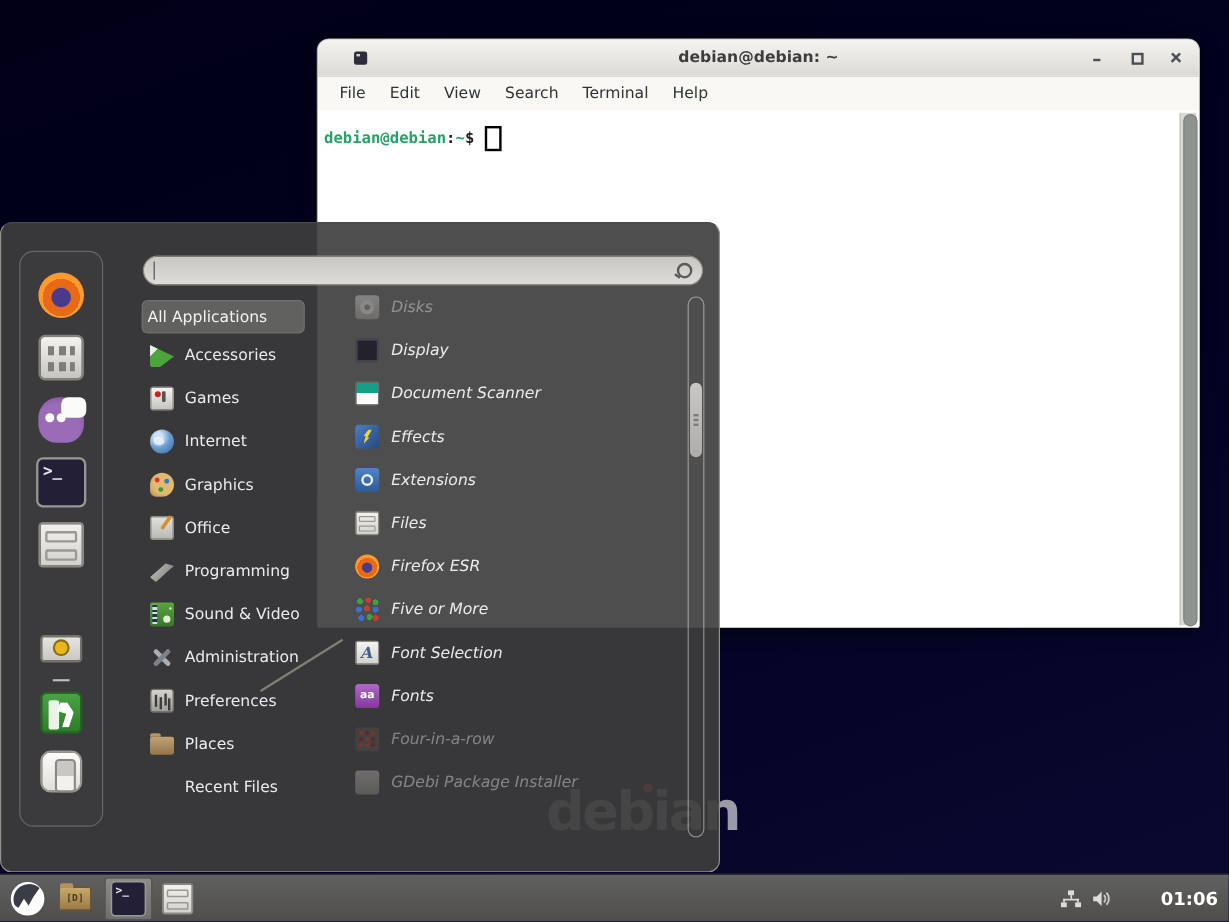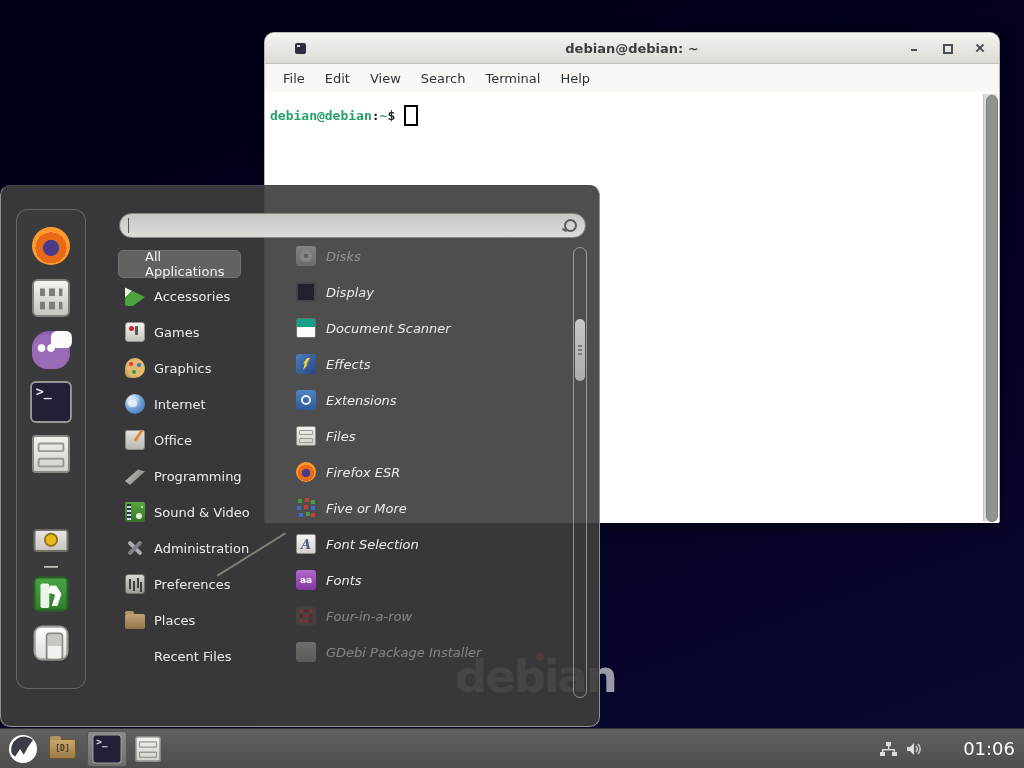--- a/index.html
+++ b/index.html
@@ -59,23 +59,23 @@
   .sess-slot .mi{transform:scale(1.75)}
 
   .search-box{position:absolute;left:118px;top:27px;width:467px;height:25px;box-sizing:border-box;
     background:linear-gradient(#c9c7c3,#dedcd8);border:1px solid #8a8883;border-radius:13px;
     display:flex;align-items:center;padding:0 8px;}
   .search-input{flex:1;background:transparent;border:none;outline:none;font-size:13px;color:#222;height:100%;}
   .caret{width:1px;height:15px;background:#555;margin-right:-3px;}
   .mag{width:9px;height:9px;border:2px solid #5a5a58;border-radius:50%;position:relative;flex:none;}
   .mag::after{content:"";position:absolute;width:5px;height:2px;background:#5a5a58;left:-4px;top:8px;transform:rotate(35deg);}
 
-  .all-apps{position:absolute;left:117px;top:64px;width:123px;height:28px;box-sizing:border-box;
+  .all-apps{position:absolute;left:117px;top:64px;width:136px;height:28px;box-sizing:border-box;
     background:#616160;border:1px solid #727270;border-radius:5px;display:flex;align-items:center;
-    padding-left:26px;color:#f2f2f2;}
+    padding-left:4px;color:#f2f2f2;}
   .cat-list{position:absolute;left:112px;top:92px;width:152px;margin:0;padding:0;list-style:none;}
   .cat-row{height:36px;display:flex;align-items:center;padding-left:12px;gap:9px;}
   .app-list{position:absolute;left:265px;top:52px;width:302px;margin:0;padding:0;list-style:none;font-style:italic;}
   .app-row{height:36px;display:flex;align-items:center;padding-left:30px;gap:10px;}
   .disabled{opacity:.42}
   .row-label{white-space:nowrap}
 
   .menu-scrollbar{position:absolute;left:572px;top:61px;width:14px;height:451px;box-sizing:border-box;
     border:1px solid rgba(215,215,212,.55);border-radius:7px;}
   .menu-thumb{position:absolute;left:1px;top:71px;width:10px;height:62px;border-radius:5px;
@@ -187,21 +187,21 @@
   .taskbar{position:absolute;left:0;top:728px;width:1024px;height:40px;z-index:40;box-sizing:border-box;
     background:linear-gradient(#616161,#4e4d4b);border-top:1px solid #343434;
     display:flex;align-items:center;}
   .launchers{display:flex;align-items:center;gap:11px;padding-left:8px;}
   .tb-btn{display:flex;align-items:center;justify-content:center;}
   .tb-active{width:38px;height:34px;border-radius:3px;border:1px solid #555;
     background:linear-gradient(#8d8c8a,#6f6e6c);}
   .tb-active .mi{transform:scale(1.35)}
   .tb-plain .mi{transform:scale(1.3)}
   .tray{margin-left:auto;display:flex;align-items:center;gap:9px;padding-right:9px;}
-  .clock{font-size:18px;font-weight:normal;color:#fff;margin-left:31px;}
+  .clock{font-size:15px;font-weight:bold;color:#fff;margin-left:31px;}
 
   ul{margin:0;padding:0;list-style:none}
 </style>
 </head>
 <body>
 
 <div class="desktop">
   <div class="watermark">
     <span>debian</span>
     <span class="i-dot"></span>
@@ -276,26 +276,26 @@
   <ul class="cat-list">
       <li class="cat-row">
         <span class="mi i-accessories"></span>
         <span class="row-label">Accessories</span>
       </li>
       <li class="cat-row">
         <span class="mi i-games"></span>
         <span class="row-label">Games</span>
       </li>
       <li class="cat-row">
+        <span class="mi i-internet"></span>
+        <span class="row-label">Internet</span>
+      </li>
+      <li class="cat-row">
         <span class="mi i-graphics"></span>
         <span class="row-label">Graphics</span>
-      </li>
-      <li class="cat-row">
-        <span class="mi i-internet"></span>
-        <span class="row-label">Internet</span>
       </li>
       <li class="cat-row">
         <span class="mi i-office"></span>
         <span class="row-label">Office</span>
       </li>
       <li class="cat-row">
         <span class="mi i-programming"></span>
         <span class="row-label">Programming</span>
       </li>
       <li class="cat-row">

